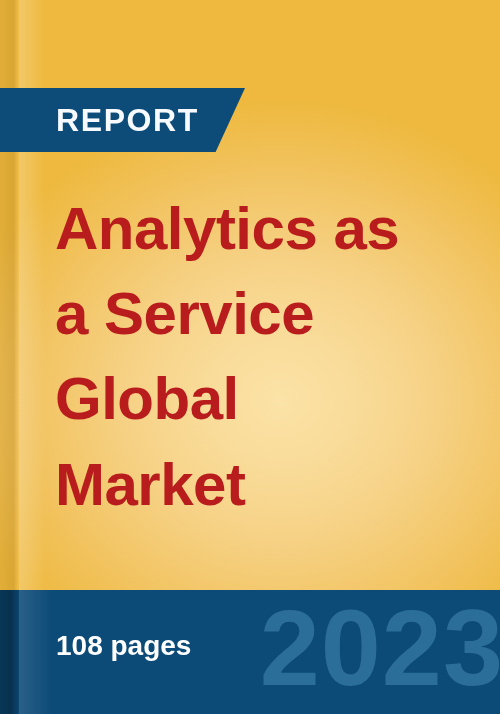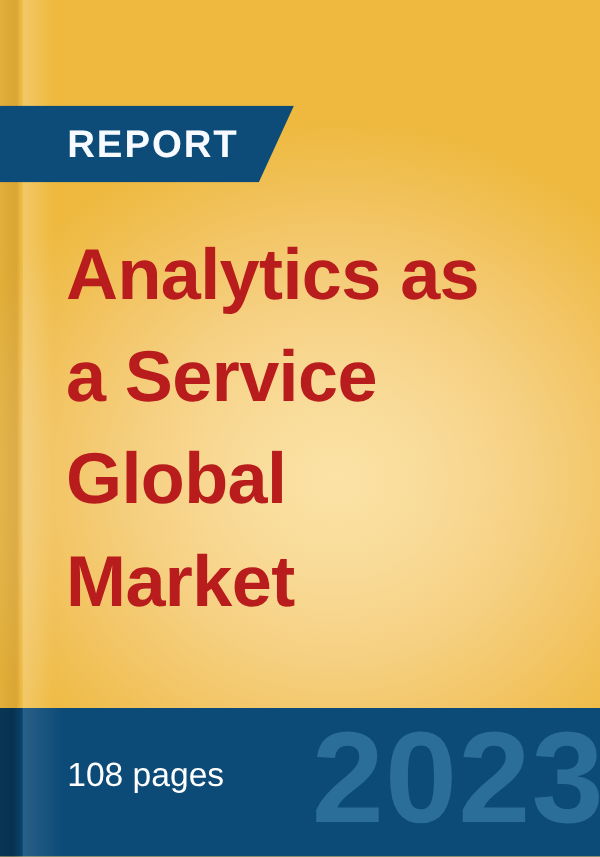--- a/index.html
+++ b/index.html
@@ -153,21 +153,21 @@
     letter-spacing: 1px;
     line-height: 1;
     z-index: 1;
   }
   .pages {
     position: absolute;
     left: 56px;
     top: 42px;
     color: #ffffff;
     font-size: 28px;
-    font-weight: normal;
+    font-weight: bold;
     line-height: 1;
     z-index: 2;
   }
 </style>
 </head>
 <body>
 
 <div class="cover">
 
   <div class="gold-bg"></div>

